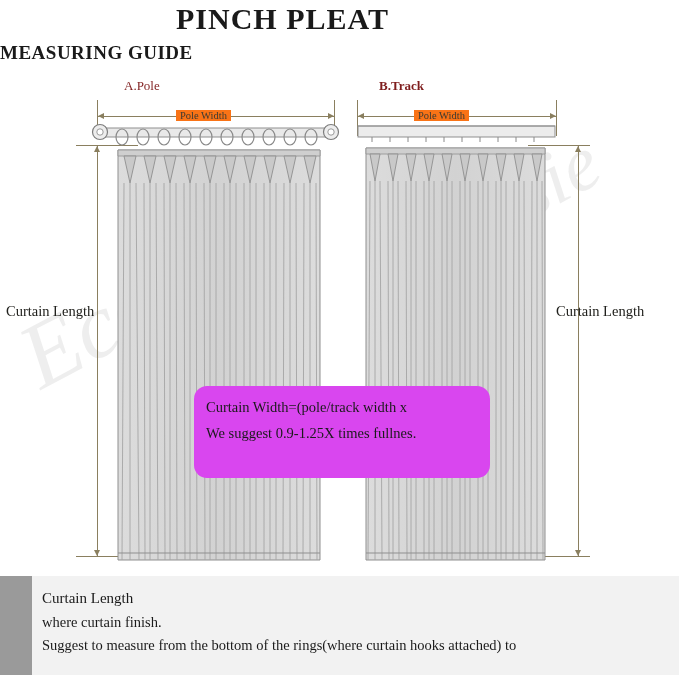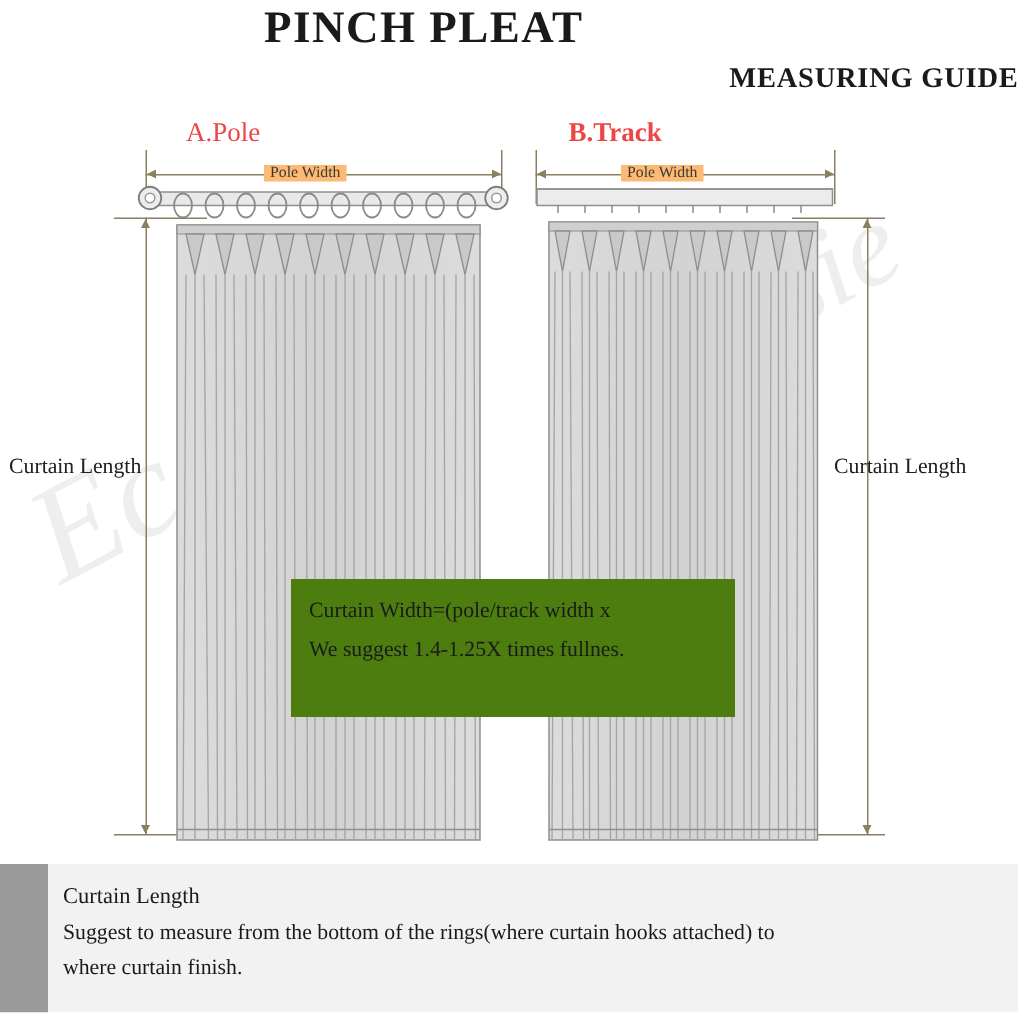--- a/index.html
+++ b/index.html
@@ -29,51 +29,51 @@
     text-align: center;
     font-size: 30px;
     font-weight: bold;
     letter-spacing: 1px;
   }
   .subtitle {
     position: absolute;
     top: 42px;
     left: 0;
     width: 679px;
-    text-align: right;
+    text-align: left;
     font-size: 19px;
     font-weight: bold;
     letter-spacing: 0.5px;
   }
 
   .panel-label {
     position: absolute;
-    font-size: 18px;
-    color: #ef4444;
+    font-size: 13px;
+    color: #7f1d1d;
     text-align: right;
   }
   #label-pole { left: 124px; top: 78px; }
   #label-track { left: 379px; top: 78px; font-weight: bold; }
 
   
   .dim-h {
     position: absolute;
     height: 1px;
     background: #8a7f5f;
   }
   .dim-v {
     position: absolute;
     width: 1px;
     background: #8a7f5f;
   }
   .dim-label {
     position: absolute;
     font-size: 10.5px;
     color: #3a3a33;
-    background: #fdba74;
+    background: #f97316;
     padding: 0 4px;
     white-space: nowrap;
   }
   .arrowL, .arrowR {
     position: absolute;
     width: 0; height: 0;
     border-top: 3px solid transparent;
     border-bottom: 3px solid transparent;
   }
   .arrowL { border-right: 6px solid #8a7f5f; }
@@ -96,23 +96,24 @@
   #len-left  { left: 6px;  top: 303px; }
   #len-right { left: 556px; top: 303px; }
 
   
   .note-box {
     position: absolute;
     left: 194px;
     top: 386px;
     width: 296px;
     height: 92px;
-    background: #4d7c0f;
+    background: #d946ef;
     padding: 8px 10px 0 12px;
     box-sizing: border-box;
+    border-radius: 13px;
   }
   .note-box div {
     font-size: 14.5px;
     line-height: 26px;
     color: #1a1a1a;
     white-space: nowrap;
   }
 
   
   .footer {
@@ -352,23 +353,23 @@
         <path d="M532 181 L531 560"></path>
           <path d="M537 181 L537 560"></path>
           <path d="M542 181 L543 560"></path>
       </g>
       <path d="M366 553 L545 553" stroke="#8f8f8f" stroke-width="1" fill="none"></path>
     </g>
   </svg>
 
   <div class="note-box">
     <div>Curtain Width=(pole/track width x</div>
-    <div>We suggest 1.4-1.25X times fullnes.</div>
+    <div>We suggest 0.9-1.25X times fullnes.</div>
   </div>
 
   <div class="footer">
     <div class="bar"></div>
     <div class="f-title">Curtain Length</div>
+    <div class="f-text">where curtain finish.</div>
     <div class="f-text">Suggest to measure from the bottom of the rings(where curtain hooks attached) to</div>
-    <div class="f-text">where curtain finish.</div>
   </div>
 
 </div>
 
 </body></html>

